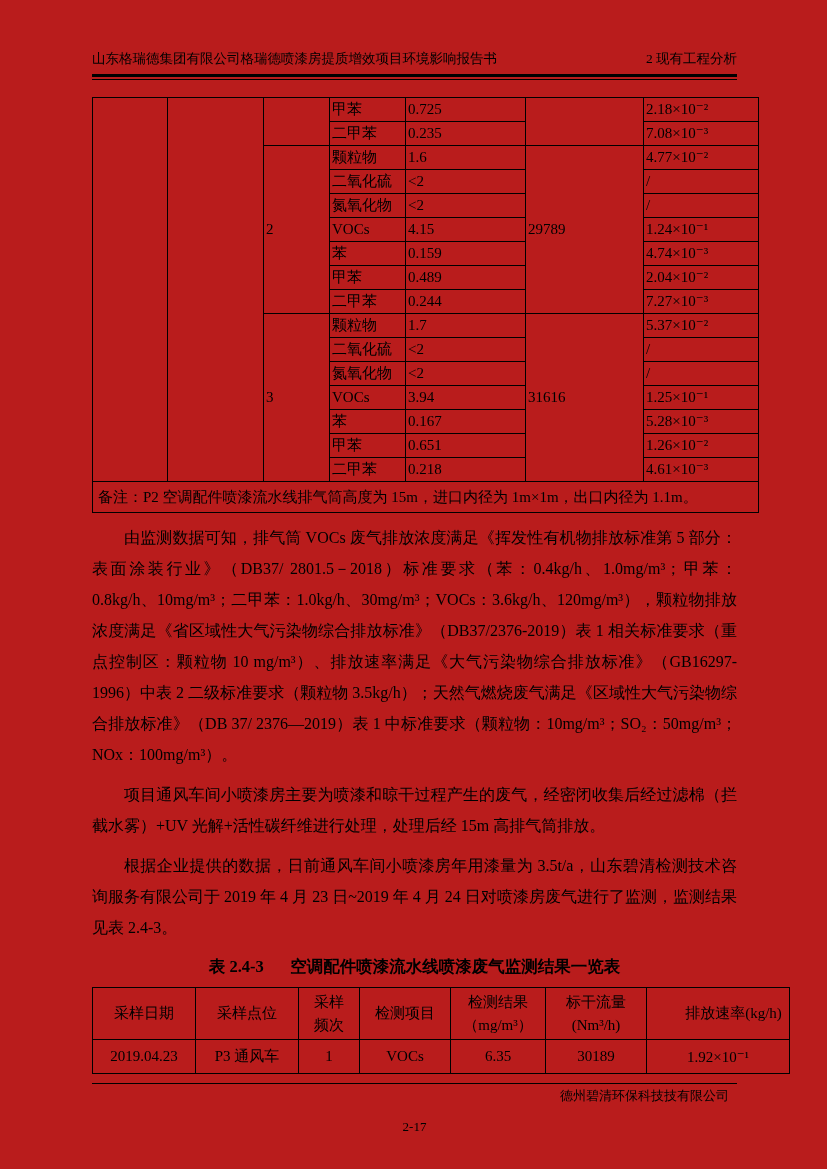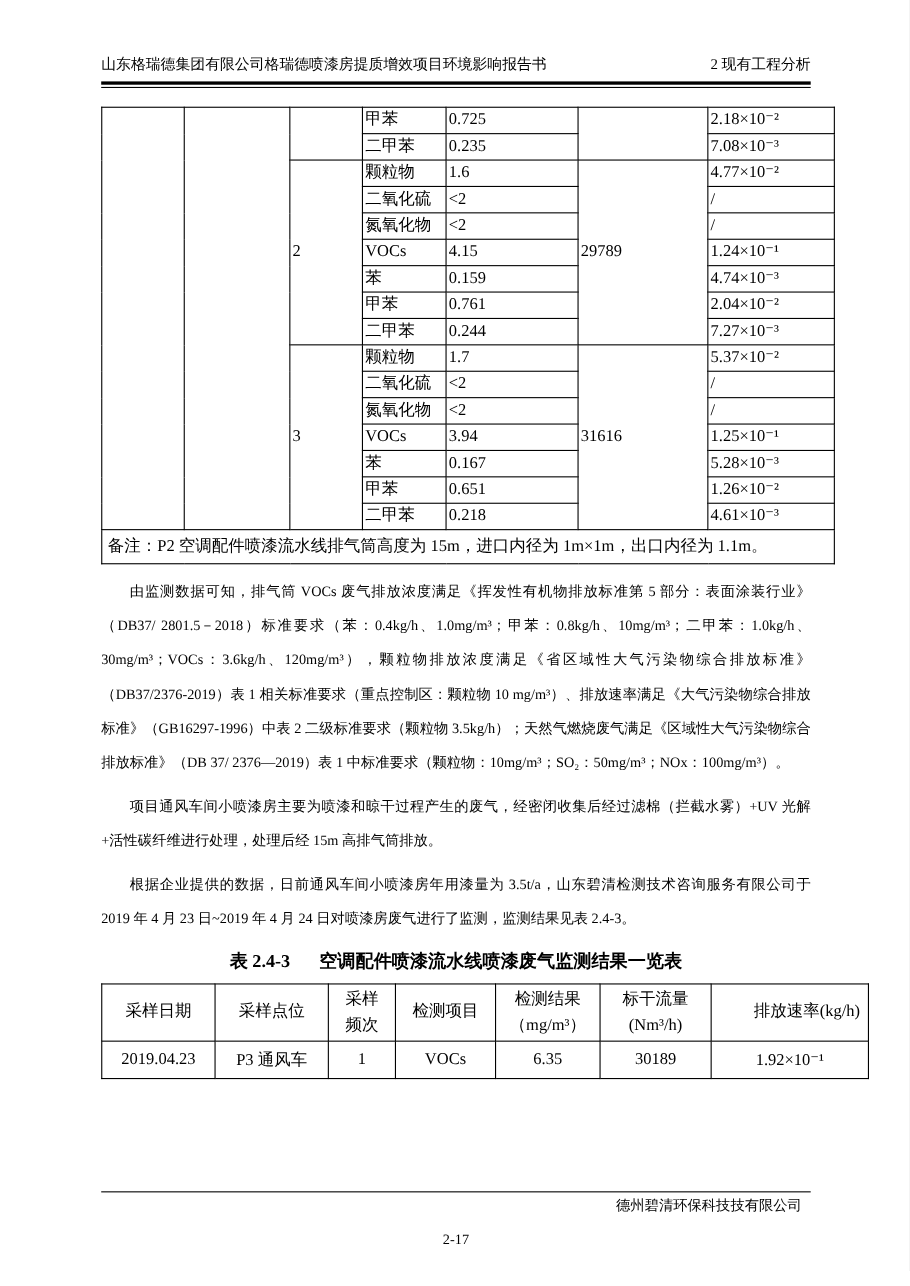--- a/index.html
+++ b/index.html
@@ -1,35 +1,35 @@
 <!DOCTYPE html>
 <html><head>
 <meta charset="utf-8">
 <style>
   html,body{margin:0;padding:0;background:#e8e8e8;}
   .page{
-    position:relative;width:827px;height:1169px;background:#ffffff;
+    position:relative;width:827px;height:1169px;background:#b91c1c;
     font-family:"Liberation Serif","DejaVu Serif",serif;color:#000;
     overflow:hidden;margin:0 auto;
   }
   .content{position:absolute;left:92px;top:50px;width:645px;}
   .header-row{display:flex;justify-content:space-between;align-items:flex-end;
     font-size:13.5px;padding-bottom:6px;}
   .rule-thick{height:3px;background:#000;}
   .rule-thin{height:1px;background:#000;margin-top:2px;}
 
   table{border-collapse:collapse;width:645px;table-layout:fixed;}
   .t1{margin-top:17px;}
   .t1 td{border:1px solid #000;font-size:15px;
     padding:1px 2px;height:21px;line-height:1.25;overflow:hidden;}
   .t1 .note-cell{text-align:left;padding:3px 5px;height:24px;}
   .t1 .c1{width:70px;} .t1 .c2{width:91px;} .t1 .c3{width:61px;}
   .t1 .c4{width:71px;} .t1 .c5{width:115px;} .t1 .c6{width:113px;} .t1 .c7{width:110px;}
 
-  .body-para{font-size:13px;line-height:31px;text-align:justify;
+  .body-para{font-size:16px;line-height:31px;text-align:justify;
     text-indent:2em;margin:9px 0 0 0;}
   .section-heading{font-size:16.5px;font-weight:normal;line-height:31px;
     margin:5px 0 0 0;}
   .caption{font-size:16.5px;font-weight:bold;text-align:center;margin:13px 0 9px 0;}
   .caption .cap-label{margin-right:1.6em;}
 
   .t2 th,.t2 td{border:1px solid #000;font-size:15px;text-align:center;
     font-weight:normal;overflow:hidden;}
   .t2 th{padding:3px 1px;white-space:pre-line;line-height:1.5;height:44px;}
   .t2 td{height:31px;}
@@ -93,21 +93,21 @@
           <td class="c5">4.15</td>
           <td class="c7">1.24×10⁻¹</td>
         </tr>
         <tr>
           <td class="c4">苯</td>
           <td class="c5">0.159</td>
           <td class="c7">4.74×10⁻³</td>
         </tr>
         <tr>
           <td class="c4">甲苯</td>
-          <td class="c5">0.761</td>
+          <td class="c5">0.489</td>
           <td class="c7">2.04×10⁻²</td>
         </tr>
         <tr>
           <td class="c4">二甲苯</td>
           <td class="c5">0.244</td>
           <td class="c7">7.27×10⁻³</td>
         </tr>
         <tr>
           <td class="c3" rowspan="7">3</td>
           <td class="c4">颗粒物</td>

